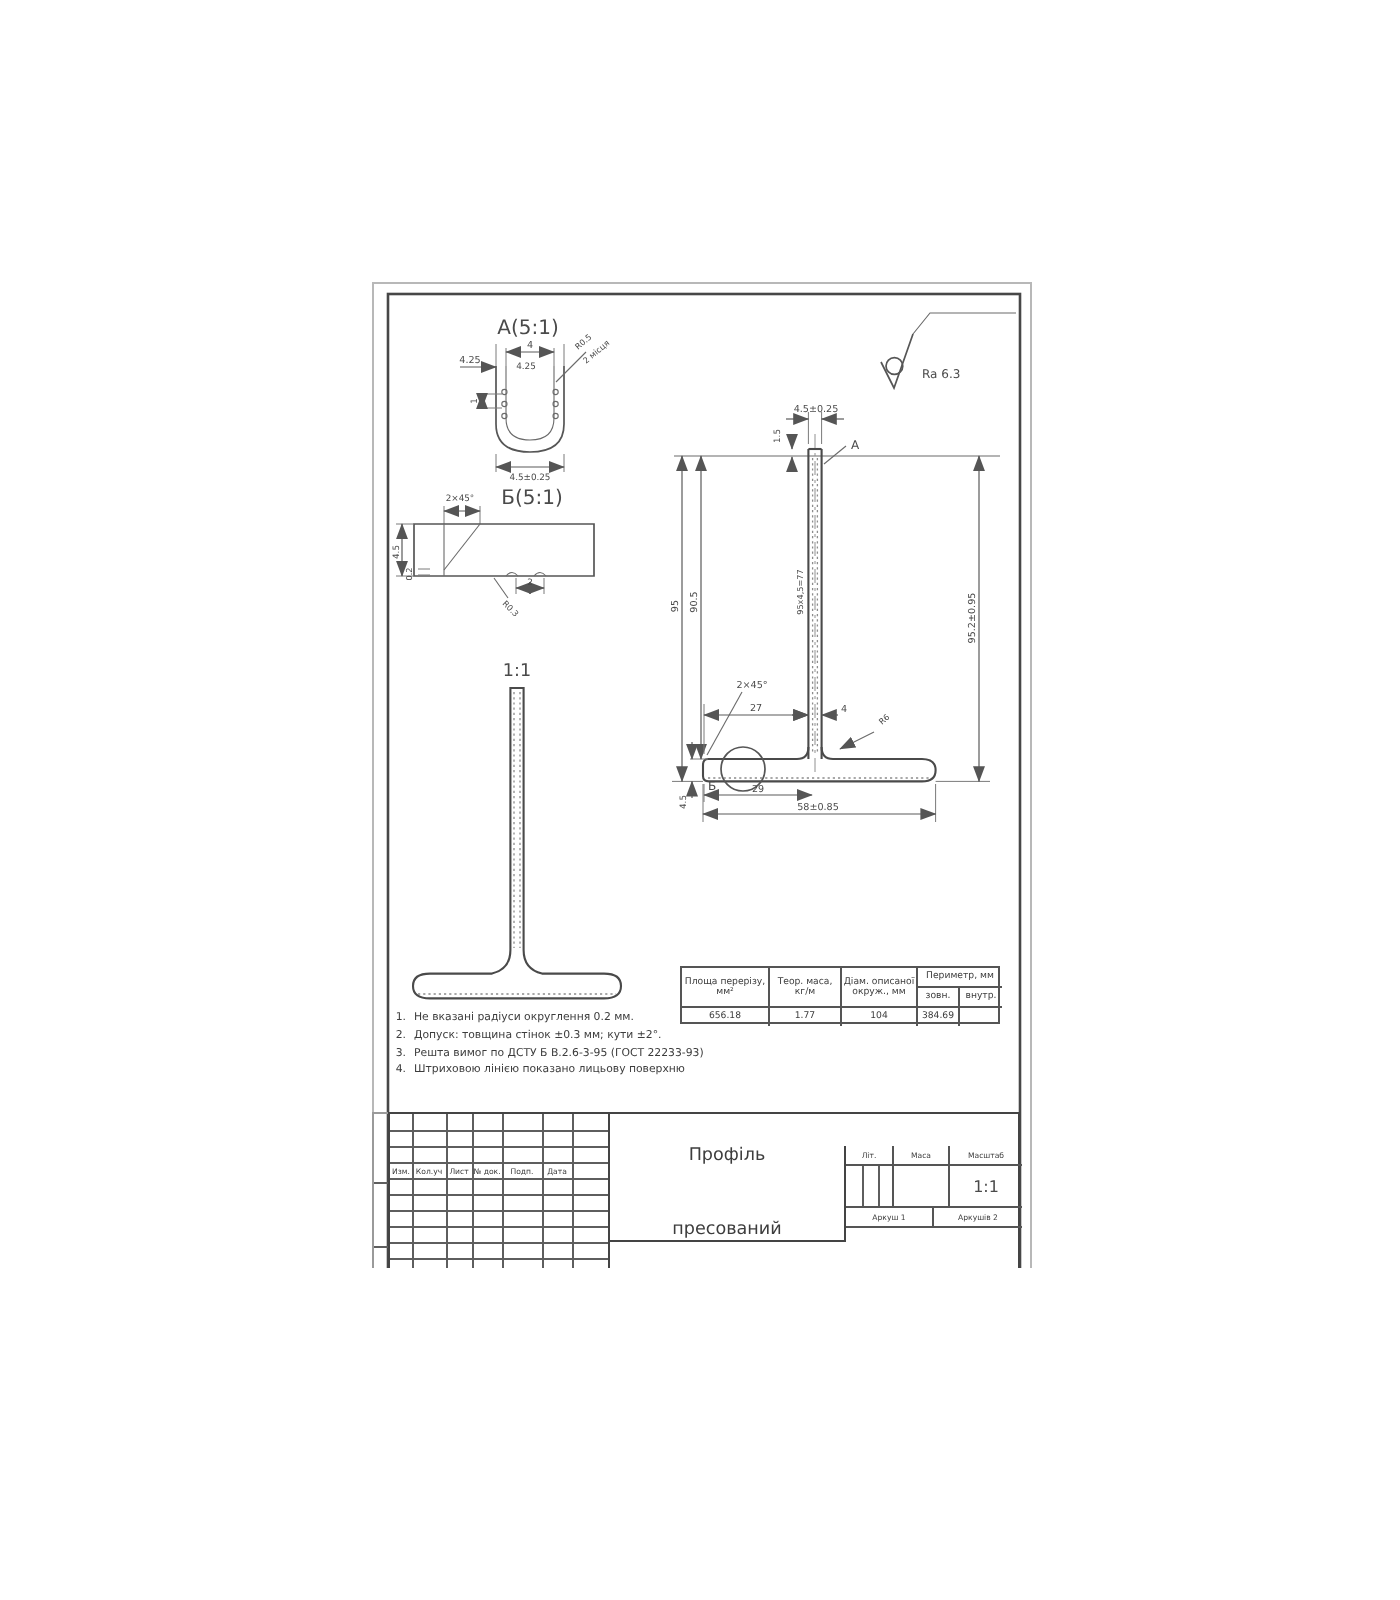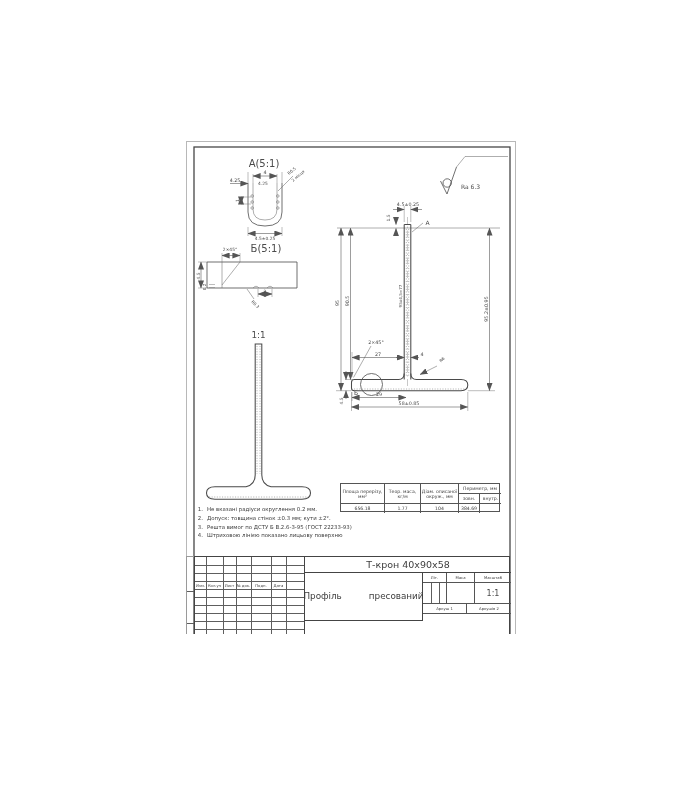--- a/index.html
+++ b/index.html
@@ -28,21 +28,21 @@
   .note  { display:flex; white-space:nowrap; }
   .nnum  { width:8px; text-align:right; margin-right:4px; flex:none; }
   
   #tblock { left:194px; top:556px; width:316px; height:99px; border:1.2px solid #444; }
   .vl { position:absolute; top:0; bottom:0; border-left:0.7px solid #5e5e5e; }
   .hl { position:absolute; left:0; right:0; border-top:0.7px solid #5e5e5e; }
   #tb-left { left:0; top:0; width:110px; height:99px; border-right:1.1px solid #444; }
   .revh { font-size:3.8px; color:#3c3c3c; }
   #tb-title { left:110px; top:0; width:206px; height:16px; border-bottom:1.1px solid #444; font-size:9.5px; }
   #tb-name  { left:110px; top:16px; width:118px; height:48px; border-right:1.1px solid #444;
-              border-bottom:1.1px solid #444; font-size:8.8px; line-height:10.5px; flex-direction:row;gap:27px; }
+              border-bottom:1.1px solid #444; font-size:8.8px; line-height:10.5px; flex-direction:column;gap:27px; }
   #tb-mat   { left:110px; top:64px; width:118px; height:35px; border-right:1.1px solid #444; font-size:8.8px; }
   #tb-right { left:228px; top:16px; width:88px; height:83px; }
   #marginbox { left:186px; top:556px; width:8px; height:99px; border:0.8px solid #9a9a9a; border-right:none; }
 </style>
 </head>
 <body>
 
 <div class="page">
 
 <svg width="700" height="800" viewBox="0 0 700 800">
@@ -256,21 +256,20 @@
         <div class="hl" style="top:80px;"></div>
     <div class="hl" style="top:88px;"></div>
     <div class="cell revh" style="left:0;top:24px;width:11px;height:8px;">Изм.</div>
     <div class="cell revh" style="left:11px;top:24px;width:17px;height:8px;">Кол.уч</div>
     <div class="cell revh" style="left:28px;top:24px;width:13px;height:8px;">Лист</div>
     <div class="cell revh" style="left:41px;top:24px;width:15px;height:8px;">№ док.</div>
     <div class="cell revh" style="left:56px;top:24px;width:20px;height:8px;">Подп.</div>
     <div class="cell revh" style="left:76px;top:24px;width:15px;height:8px;">Дата</div>
   </div>
 
-  <div id="tb-title" class="cell">Т-крон 40х90х58</div>
   <div id="tb-name" class="cell">
     <span>Профіль</span>
     <span>пресований</span>
   </div>
 
   <div id="tb-right" class="ov">
     <div class="cell revh brd-r brd-b" style="left:0;top:0;width:24px;height:10px;">Літ.</div>
     <div class="cell revh brd-r brd-b" style="left:24px;top:0;width:28px;height:10px;">Маса</div>
     <div class="cell revh brd-b" style="left:52px;top:0;width:36px;height:10px;">Масштаб</div>
     <div class="ov brd-r brd-b" style="left:0;top:10px;width:24px;height:21px;">

